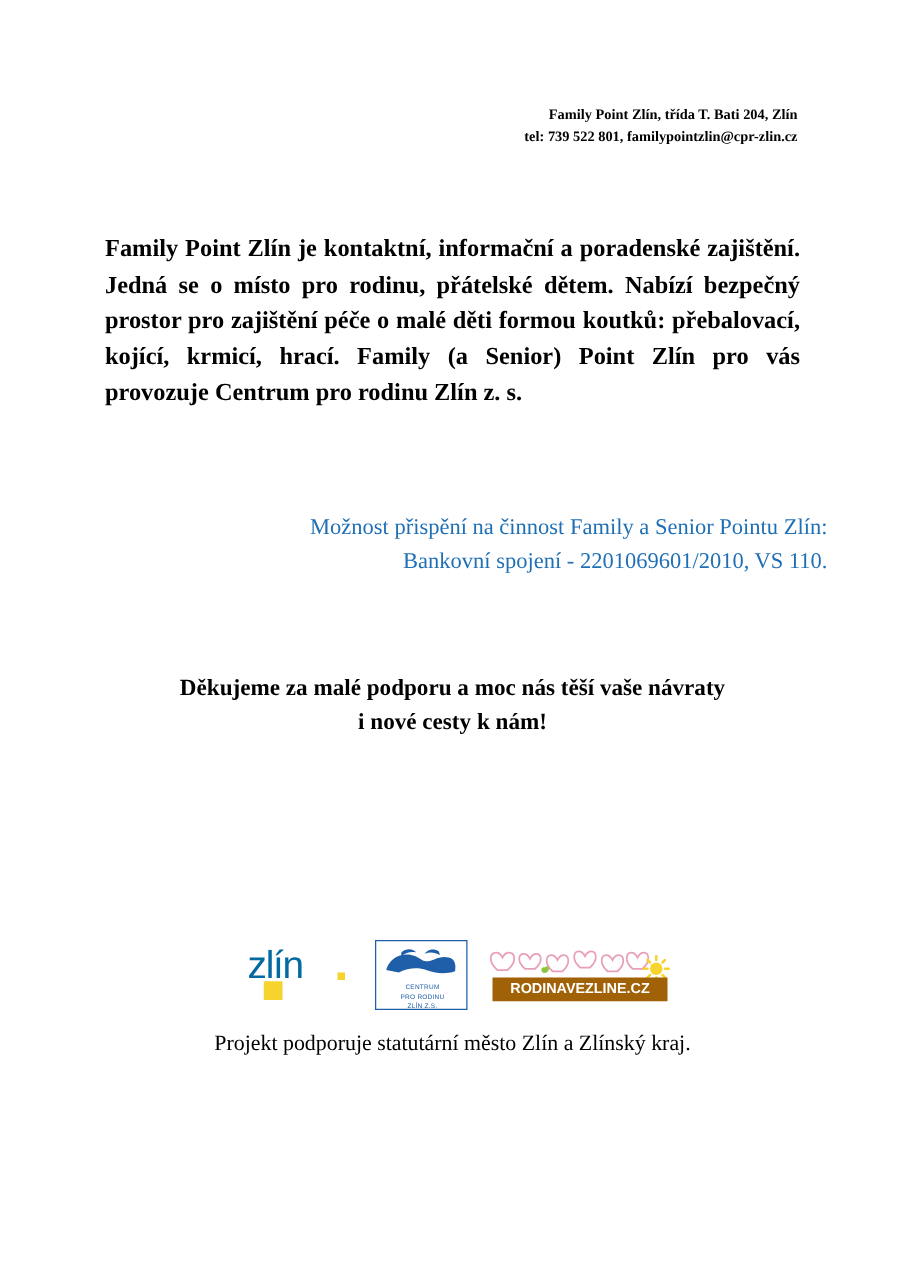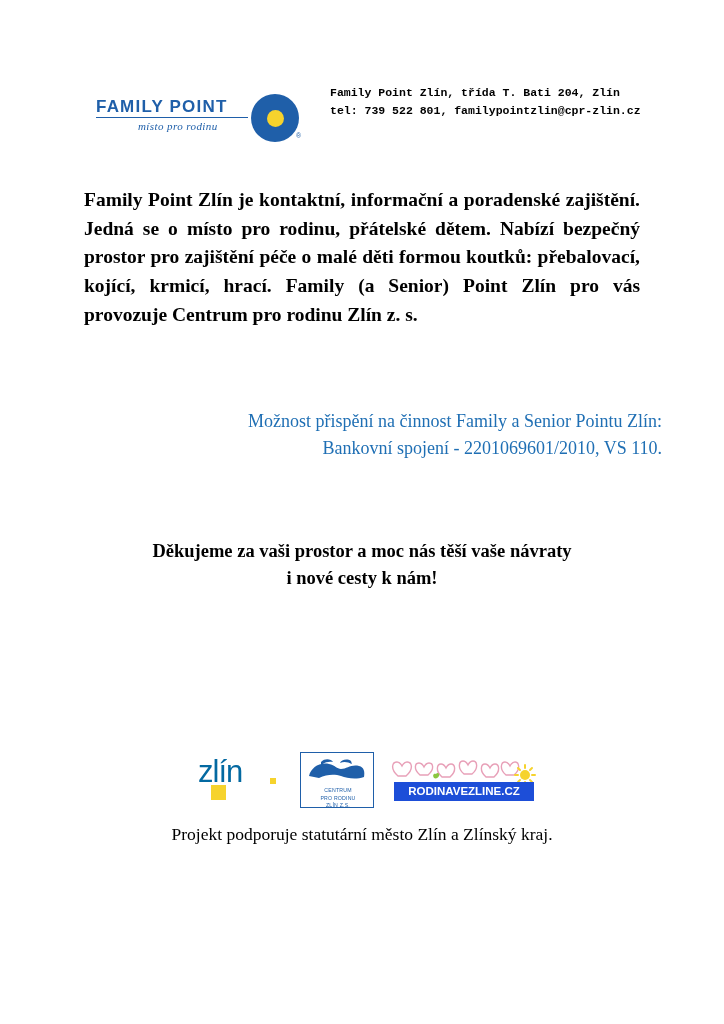--- a/index.html
+++ b/index.html
@@ -93,25 +93,25 @@
     left: 200px;
     top: 40px;
     font-family: "Liberation Sans", sans-serif;
     font-size: 7px;
     color: #1f5fa9;
   }
 
   
   .contact {
     position: absolute;
-    right: 74px;
+    right: 86px;
     top: 6px;
     width: 320px;
-    text-align: left;
-    font-family: Liberation Mono, monospace;
+    text-align: right;
+    font-family: Liberation Serif, serif;
     font-size: 11.5px;
     line-height: 1.55;
     color: #000;
   }
   .contact .bold {
     font-weight: bold;
   }
   .contact .line3 {
     font-weight: normal;
     font-size: 11px;
@@ -252,21 +252,21 @@
     top: 0;
     width: 152px;
     height: 26px;
   }
   .rvz-bar {
     position: absolute;
     left: 6px;
     top: 26px;
     width: 140px;
     height: 19px;
-    background: #1d4ed8;
+    background: #a16207;
   }
   .rvz-bar-text {
     position: absolute;
     left: 0;
     top: 0;
     width: 140px;
     height: 19px;
     line-height: 19px;
     text-align: center;
     font-family: "Liberation Sans", sans-serif;
@@ -295,46 +295,37 @@
     color: #000;
   }
 </style>
 </head>
 <body>
 
 <div class="page">
 
   <div class="header">
 
-    <div class="logo">
-      <div class="logo-text">FAMILY POINT</div>
-      <div class="logo-rule"></div>
-      <div class="logo-sub">místo pro rodinu</div>
-      <div class="logo-dot">
-        <div class="logo-dot-inner"></div>
-      </div>
-      <div class="logo-reg">®</div>
-    </div>
 
     <div class="contact">
       <div class="bold">Family Point Zlín, třída T. Bati 204, Zlín</div>
       <div class="bold">tel: 739 522 801, familypointzlin@cpr-zlin.cz</div>
     </div>
 
   </div>
 
   <div class="intro">Family Point Zlín je kontaktní, informační a poradenské zajištění. Jedná se o místo pro rodinu, přátelské dětem. Nabízí bezpečný prostor pro zajištění péče o malé děti formou koutků: přebalovací, kojící, krmicí, hrací. Family (a Senior) Point Zlín pro vás provozuje Centrum pro rodinu Zlín z. s.</div>
 
   <div class="donation">
     <div>Možnost přispění na činnost Family a Senior Pointu Zlín:</div>
     <div>Bankovní spojení - 2201069601/2010, VS 110.</div>
   </div>
 
   <div class="thanks">
-    <div>Děkujeme za vaši prostor a moc nás těší vaše návraty</div>
+    <div>Děkujeme za malé podporu a moc nás těší vaše návraty</div>
     <div>i nové cesty k nám!</div>
   </div>
 
   <div class="footer-logos">
 
     <div class="zlin-logo">
       <div class="zlin-word">zlín</div>
       <div class="zlin-square"></div>
       <div class="zlin-dot"></div>
     </div>

